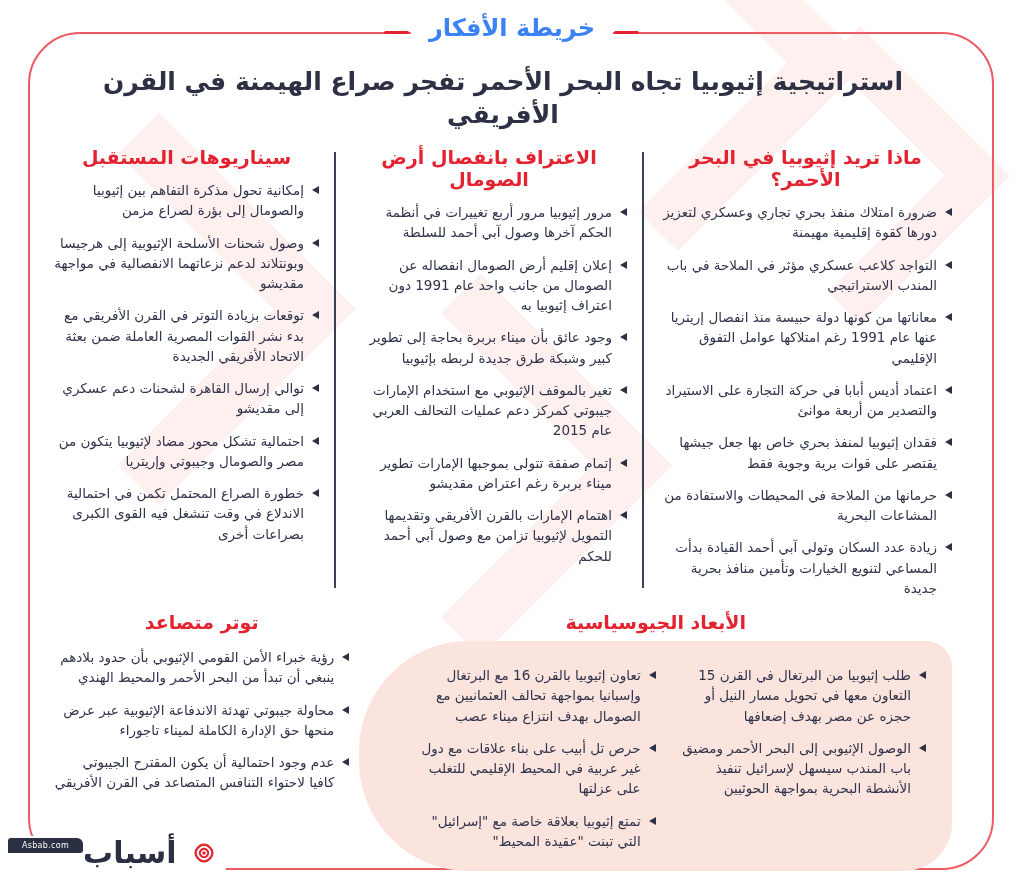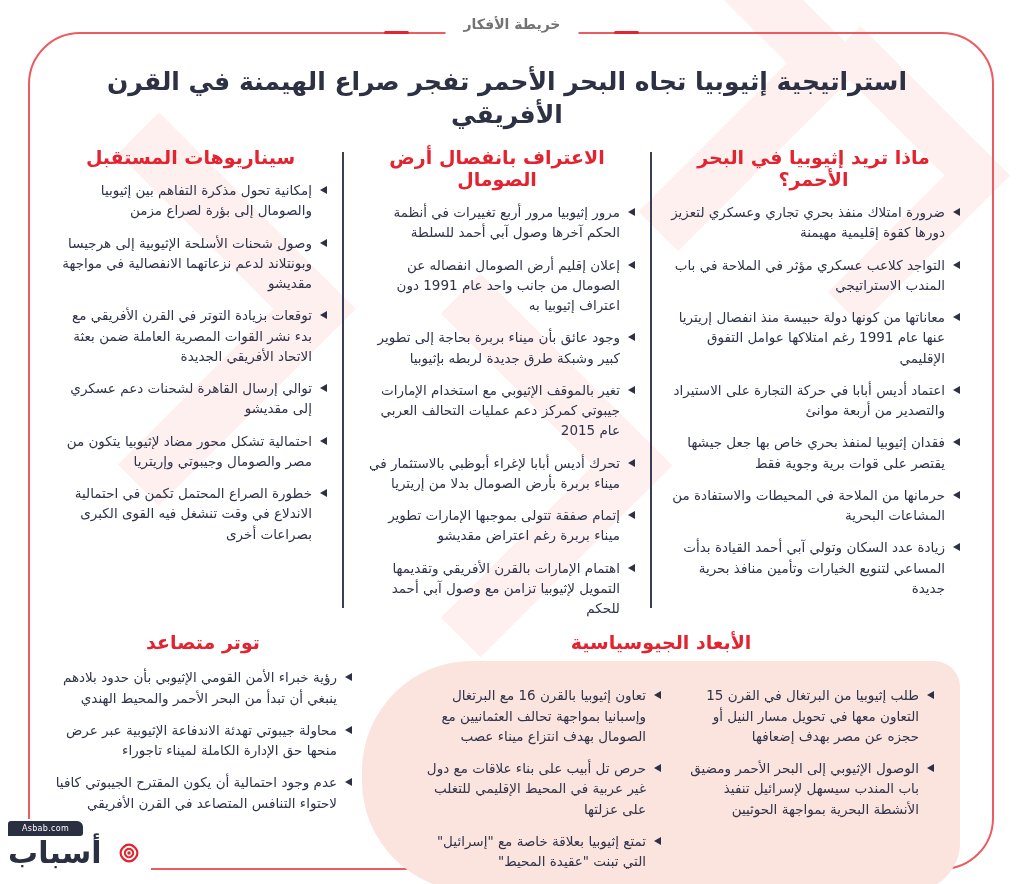--- a/index.html
+++ b/index.html
@@ -10,28 +10,28 @@
   
   .chev{position:absolute;z-index:0;transform:rotate(45deg);}
   .chev-1{top:-70px;left:545px;width:210px;height:210px;border-top:56px solid #fdf0ee;border-right:56px solid #fdf0ee;}
   .chev-2{top:170px;left:20px;width:220px;height:220px;border-top:58px solid #fdf0ee;border-right:58px solid #fdf0ee;}
   .chev-3{top:330px;left:345px;width:215px;height:215px;border-top:56px solid #fdf0ee;border-right:56px solid #fdf0ee;}
   .chev-4{top:70px;left:755px;width:165px;height:165px;border-top:46px solid #fdf0ee;border-right:46px solid #fdf0ee;}
   
   .frame{
     position:absolute;left:28px;top:32px;width:966px;height:838px;
     border:2px solid #ee5a62;border-radius:52px;box-sizing:border-box;
-    z-index:2;direction:rtl;padding:22px 32px 0 24px;
+    z-index:2;direction:rtl;padding:22px 40px 0 24px;
   }
   
   .tab{
     position:absolute;top:8px;left:50%;transform:translateX(-50%);
     background:#ffffff;padding:6px 18px 10px 18px;z-index:4;
   }
-  .tab-label{color:#737373;font-weight:bold;font-size:14px;white-space:nowrap;}
+  .tab-label{color:#3b82f6;font-weight:bold;font-size:24px;white-space:nowrap;}
   .dash{position:absolute;top:31px;width:25px;height:3px;background:#e32330;border-radius:2px;z-index:4;}
   .dash-left{left:384px;}
   .dash-right{left:614px;}
   
   .main-title{
     text-align:center;color:#2d3143;font-size:25px;font-weight:bold;
     margin:10px 6px 0 6px;line-height:1.3;
   }
   
   .cols{display:flex;margin-top:15px;}
@@ -56,21 +56,21 @@
   .blob{
     background:#fbe3de;border-radius:110px 26px 48px 110px;
     padding:24px 26px 20px 52px;display:flex;gap:26px;
   }
   .blob-col{flex:1;}
   .tension{flex:1;box-sizing:border-box;padding-right:10px;}
   .tension .sec-h{margin-bottom:14px;}
   
   .logo{
     position:absolute;left:4px;bottom:14px;z-index:6;background:#ffffff;
-    padding:2px 10px 2px 4px;direction:ltr;display:flex;flex-direction:column;align-items:flex-start;
+    padding:2px 10px 2px 4px;direction:ltr;display:flex;flex-direction:row;align-items:flex-start;
   }
   .logo-badge{
     background:#2b2f42;color:#ffffff;font-size:8px;letter-spacing:.3px;
     padding:3px 14px;border-radius:3px 6px 3px 0;margin-bottom:2px;
   }
   .logo-row{display:flex;align-items:center;gap:16px;}
   .logo-wordmark{font-size:30px;font-weight:bold;color:#2b2f42;line-height:1;}
 </style>
 </head>
 <body>
@@ -139,24 +139,20 @@
             <span class="bullet"></span>
             <span class="txt">إعلان إقليم أرض الصومال انفصاله عن الصومال من جانب واحد عام 1991 دون اعتراف إثيوبيا به</span>
           </li>
         <li class="item">
             <span class="bullet"></span>
             <span class="txt">وجود عائق بأن ميناء بربرة بحاجة إلى تطوير كبير وشبكة طرق جديدة لربطه بإثيوبيا</span>
           </li>
         <li class="item">
             <span class="bullet"></span>
             <span class="txt">تغير بالموقف الإثيوبي مع استخدام الإمارات جيبوتي كمركز دعم عمليات التحالف العربي عام 2015</span>
-          </li>
-        <li class="item">
-            <span class="bullet"></span>
-            <span class="txt">تحرك أديس أبابا لإغراء أبوظبي بالاستثمار في ميناء بربرة بأرض الصومال بدلا من إريتريا</span>
           </li>
         <li class="item">
             <span class="bullet"></span>
             <span class="txt">إتمام صفقة تتولى بموجبها الإمارات تطوير ميناء بربرة رغم اعتراض مقديشو</span>
           </li>
         <li class="item">
             <span class="bullet"></span>
             <span class="txt">اهتمام الإمارات بالقرن الأفريقي وتقديمها التمويل لإثيوبيا تزامن مع وصول آبي أحمد للحكم</span>
           </li>
       </ul>

